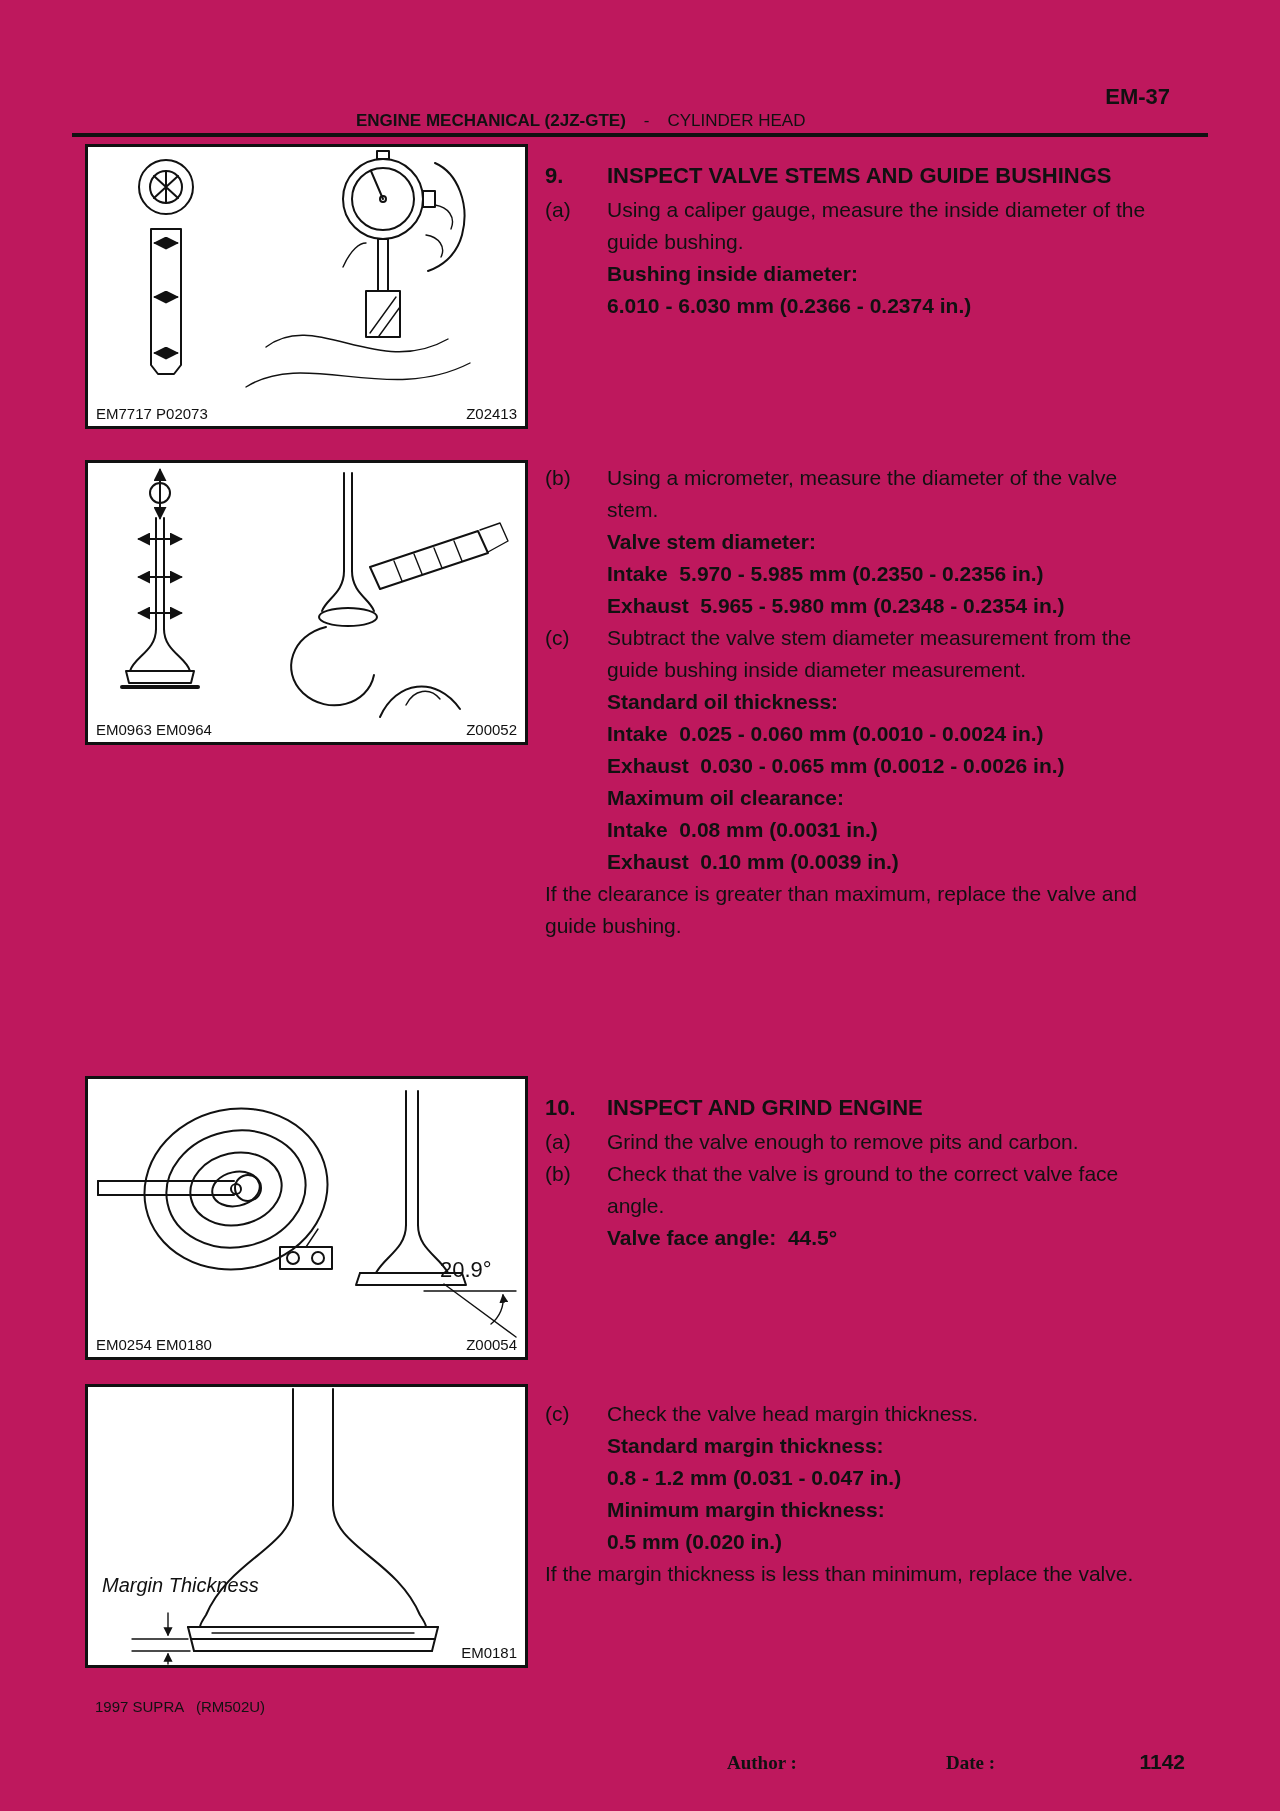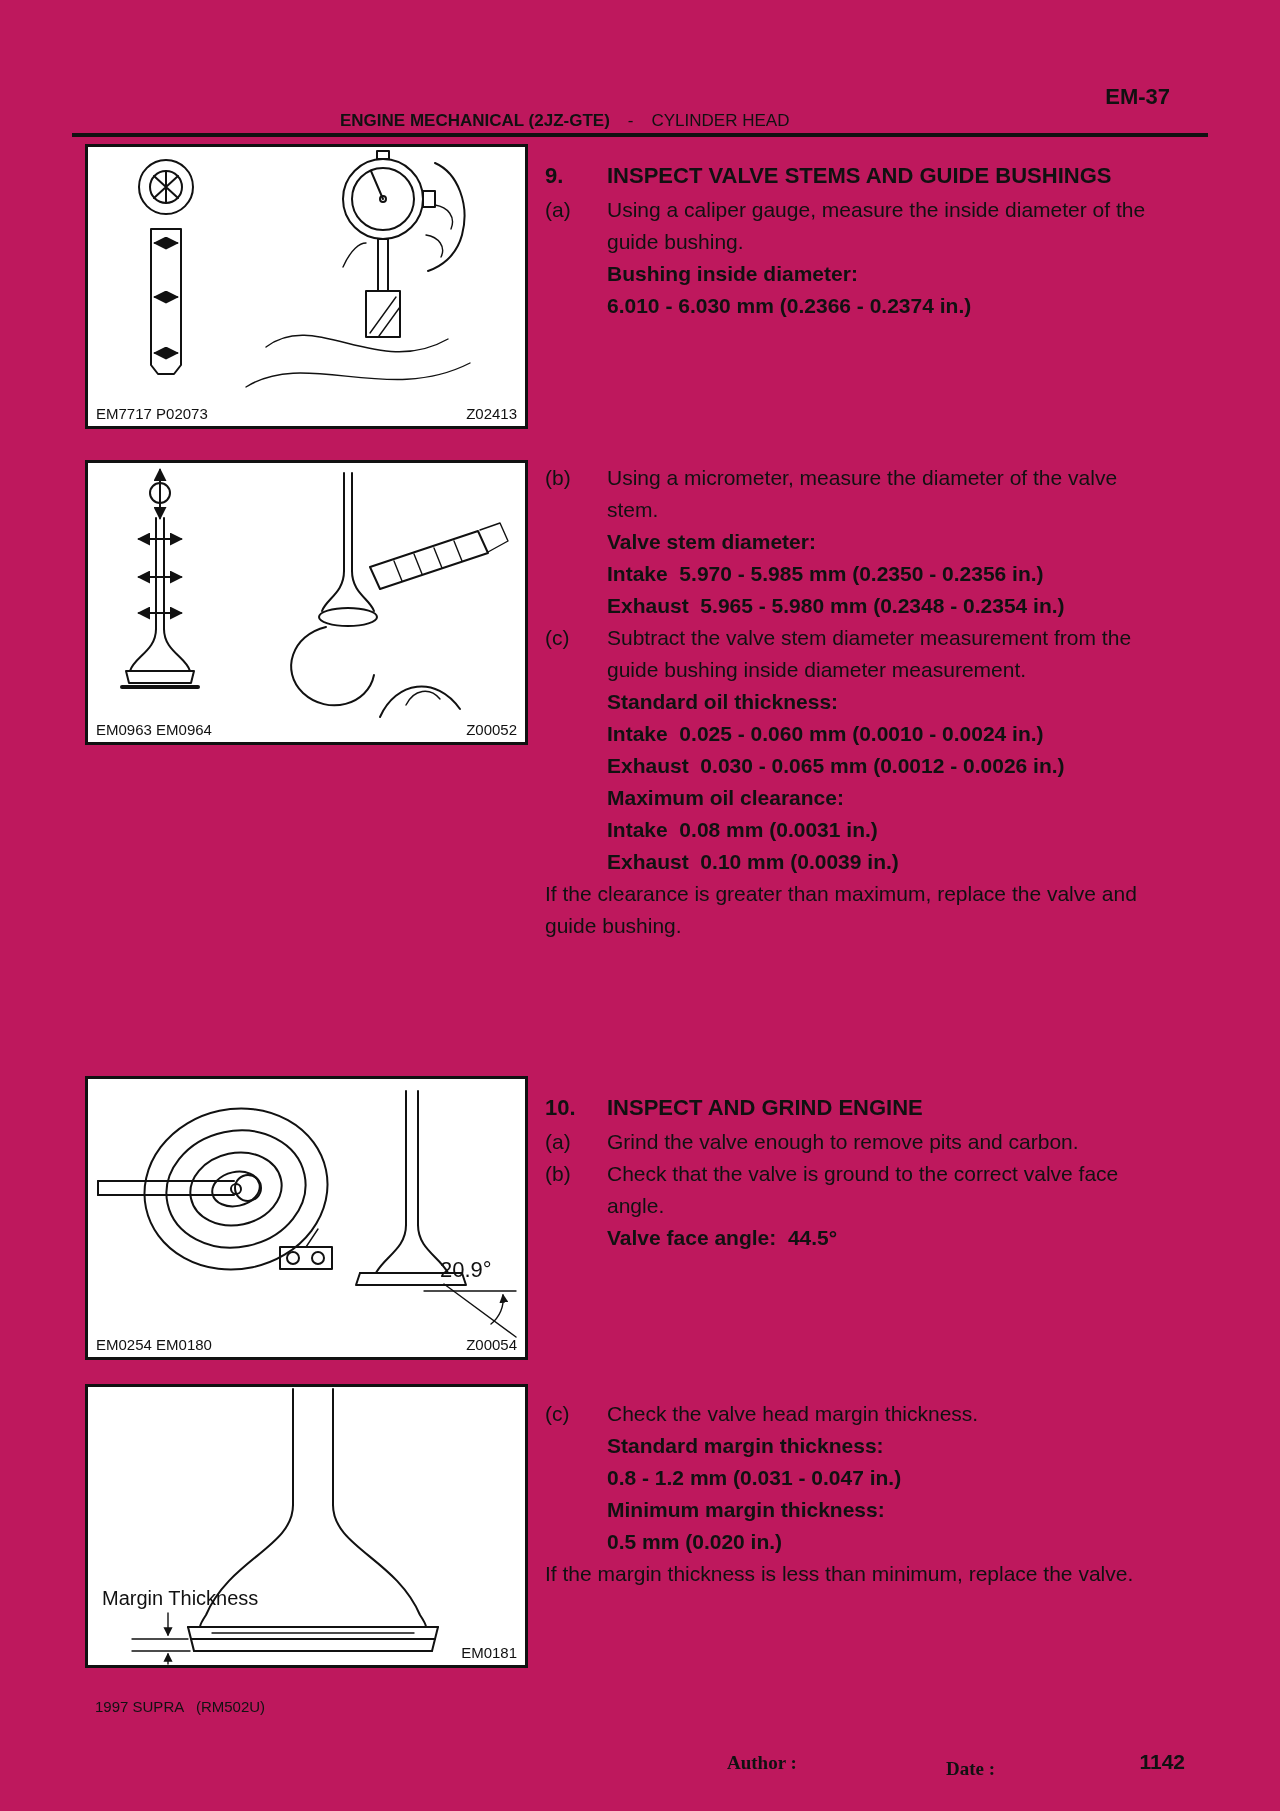--- a/index.html
+++ b/index.html
@@ -4,48 +4,48 @@
 <style>
   html,body{margin:0;padding:0;background:#d8d8d8;}
   .page{
     position:relative;width:1280px;height:1811px;background:#be185d;
     font-family:"Liberation Sans",sans-serif;color:#111;overflow:hidden;
     margin:0 auto;
   }
   
   .page-code{position:absolute;top:84px;right:110px;font-size:22px;font-weight:bold;}
   .crumb{position:absolute;top:111px;left:340px;font-size:17px;white-space:pre;}
-  .crumb .b{font-weight:bold;}
+  .crumb .b{font-weight:bold;margin-left:16px;}
   .crumb .sep{margin:0 18px;}
   .hrule{position:absolute;top:133px;left:72px;width:1136px;height:4px;background:#111;}
   
   .figure{position:absolute;border:3px solid #111;background:#fff;}
   .figcode{position:absolute;bottom:4px;font-size:15px;white-space:pre;}
   .fc-l{left:8px;}
   .fc-r{right:8px;}
   .fig-overlay{position:absolute;font-size:22px;}
-  .margin-label{position:absolute;left:14px;top:200px;font-size:20px;}
+  .margin-label{position:absolute;left:14px;top:187px;font-size:20px;font-style:italic;}
   svg{display:block;}
   .sk{stroke:#111;stroke-width:2;fill:none;stroke-linecap:round;stroke-linejoin:round;}
   .sk1{stroke:#111;stroke-width:1.4;fill:none;stroke-linecap:round;}
   .skthick{stroke:#111;stroke-width:4;fill:none;stroke-linecap:round;}
   
   .col{position:absolute;left:545px;width:660px;}
   .sec-title{display:flex;font-size:22px;font-weight:bold;line-height:36px;}
   .sec-title .num{width:62px;flex:0 0 62px;}
   .item{display:flex;}
   .item .lab{width:62px;flex:0 0 62px;font-size:21px;line-height:32px;}
   .body{font-size:21px;line-height:32px;}
   .ln{white-space:pre;}
   .b{font-weight:bold;}
   .note{font-size:21px;line-height:32px;white-space:pre;}
   
   .footer-model{position:absolute;left:95px;top:1698px;font-size:15px;white-space:pre;}
   .footer-author{position:absolute;left:727px;top:1752px;font-size:19px;font-weight:bold;font-family:"Liberation Serif",serif;}
-  .footer-date{position:absolute;left:946px;top:1752px;font-size:19px;font-weight:bold;font-family:"Liberation Serif",serif;margin-top:6px;}
+  .footer-date{position:absolute;left:946px;top:1752px;font-size:19px;font-weight:bold;font-family:"Liberation Serif",serif;}
   .footer-page{position:absolute;right:95px;top:1750px;font-size:21px;font-weight:bold;}
 </style>
 </head>
 <body>
 
 <svg width="0" height="0" style="position:absolute">
   <defs>
     <marker id="arr" viewBox="0 0 10 10" refX="8.5" refY="5" markerWidth="6.5" markerHeight="6.5" orient="auto-start-reverse">
       <path d="M0,0 L10,5 L0,10 z" fill="#111"></path>
     </marker>

